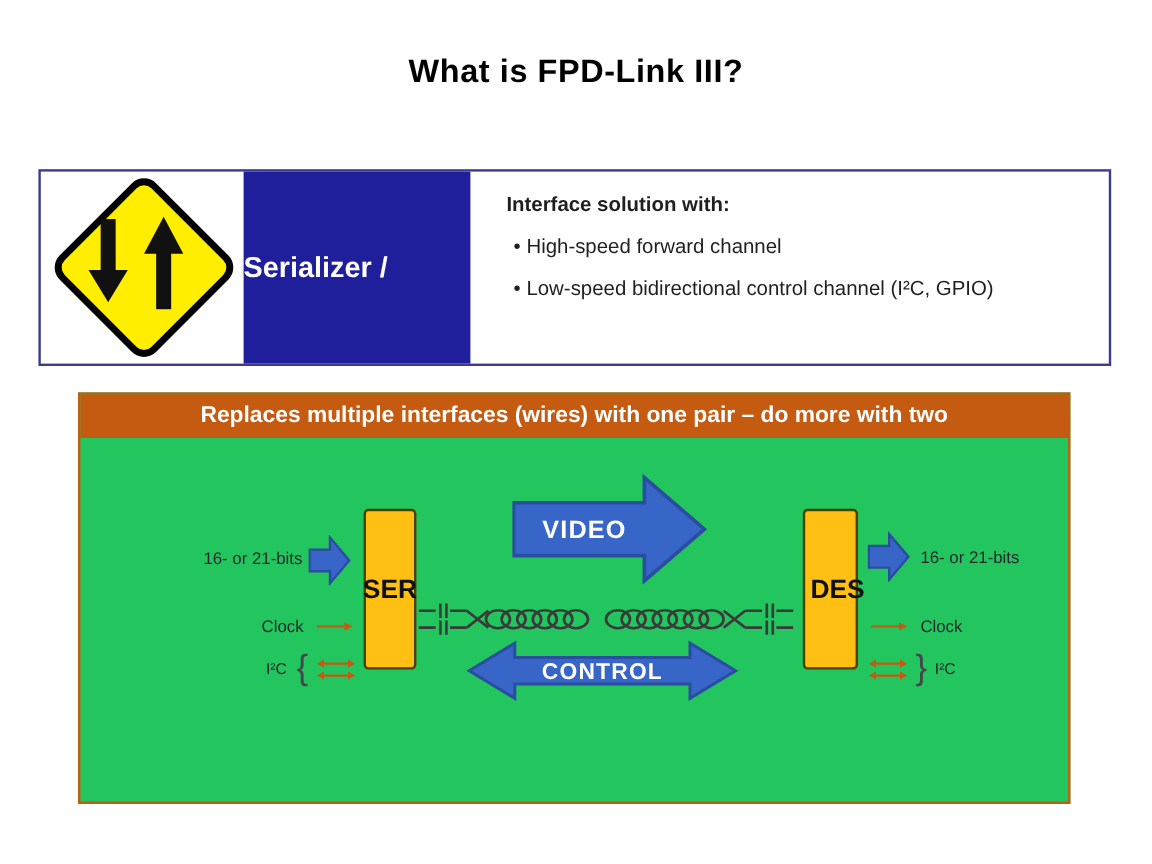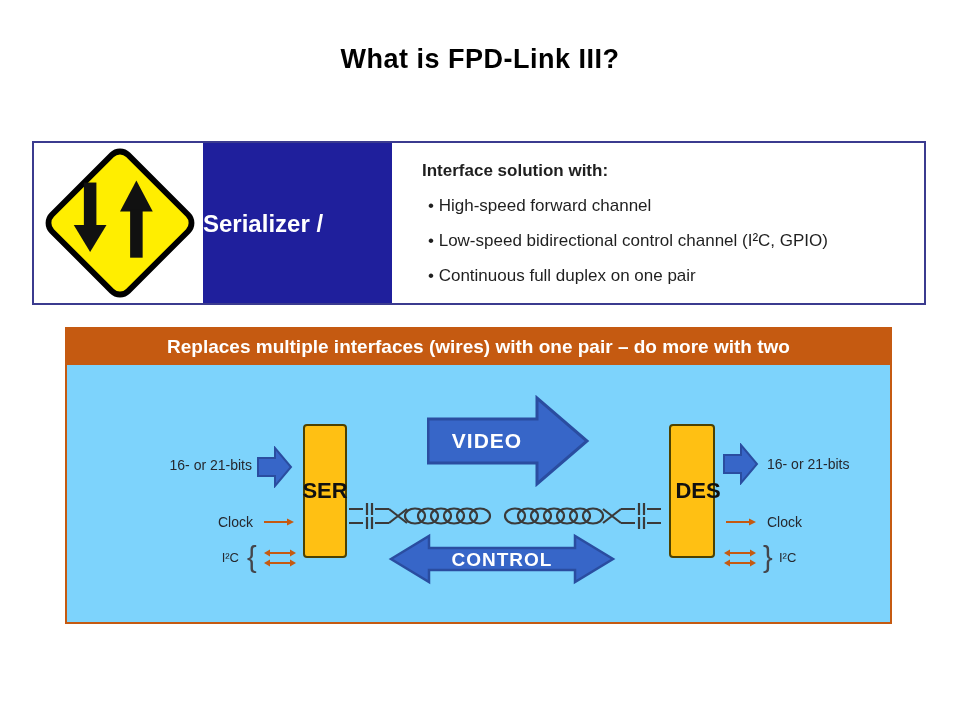--- a/index.html
+++ b/index.html
@@ -22,22 +22,22 @@
     background:var(--navy_blue);display:flex;flex-direction:column;align-items:flex-start;justify-content:center;
   }
   .label-panel span{color:#fff;font-weight:bold;font-size:24px;line-height:29px;}
   .features-panel{position:absolute;left:358px;top:0;right:0;height:100%;padding:18px 10px 0 30px;box-sizing:border-box;}
   .features-heading{font-size:17px;font-weight:bold;color:var(--text_dark);}
   .features-list{list-style:none;margin:14px 0 0 6px;padding:0;}
   .features-list li{font-size:17px;font-weight:normal;color:var(--text_dark);line-height:21px;margin-bottom:14px;}
   .features-list li::before{content:"• ";}
   
   .diagram-box{
-    position:absolute;left:65px;top:327px;width:827px;height:297px;
-    border:2px solid var(--accent_orange);box-sizing:border-box;background:#7dd3fc;text-decoration:underline;
+    position:absolute;left:65px;top:327px;width:827px;height:343px;
+    border:2px solid var(--accent_orange);box-sizing:border-box;background:#22c55e;text-decoration:underline;
   }
   .diagram-header{
     position:absolute;left:0;top:0;right:0;height:36px;background:var(--accent_orange);
     color:#fff;font-weight:bold;font-size:19px;line-height:36px;text-align:center;
   }
   .diagram-body{position:absolute;left:0;top:36px;right:0;bottom:0;}
   .abs{position:absolute;}
   .chip{
     background:var(--block_gold);border:2px solid var(--block_gold_border);border-radius:4px;
     box-sizing:border-box;display:flex;align-items:center;justify-content:center;
@@ -71,21 +71,20 @@
 
     <div class="label-panel">
       <span>Serializer /</span>
     </div>
 
     <div class="features-panel">
       <div class="features-heading">Interface solution with:</div>
       <ul class="features-list">
         <li>High-speed forward channel</li>
         <li>Low-speed bidirectional control channel (I²C, GPIO)</li>
-        <li>Continuous full duplex on one pair</li>
       </ul>
     </div>
   </div>
 
   <div class="diagram-box">
     <div class="diagram-header">Replaces multiple interfaces (wires) with one pair – do more with two</div>
 
     <div class="diagram-body">
 
       <div class="abs small-label" style="left:55px;top:92px;width:130px;text-align:right;">16- or 21-bits</div>

